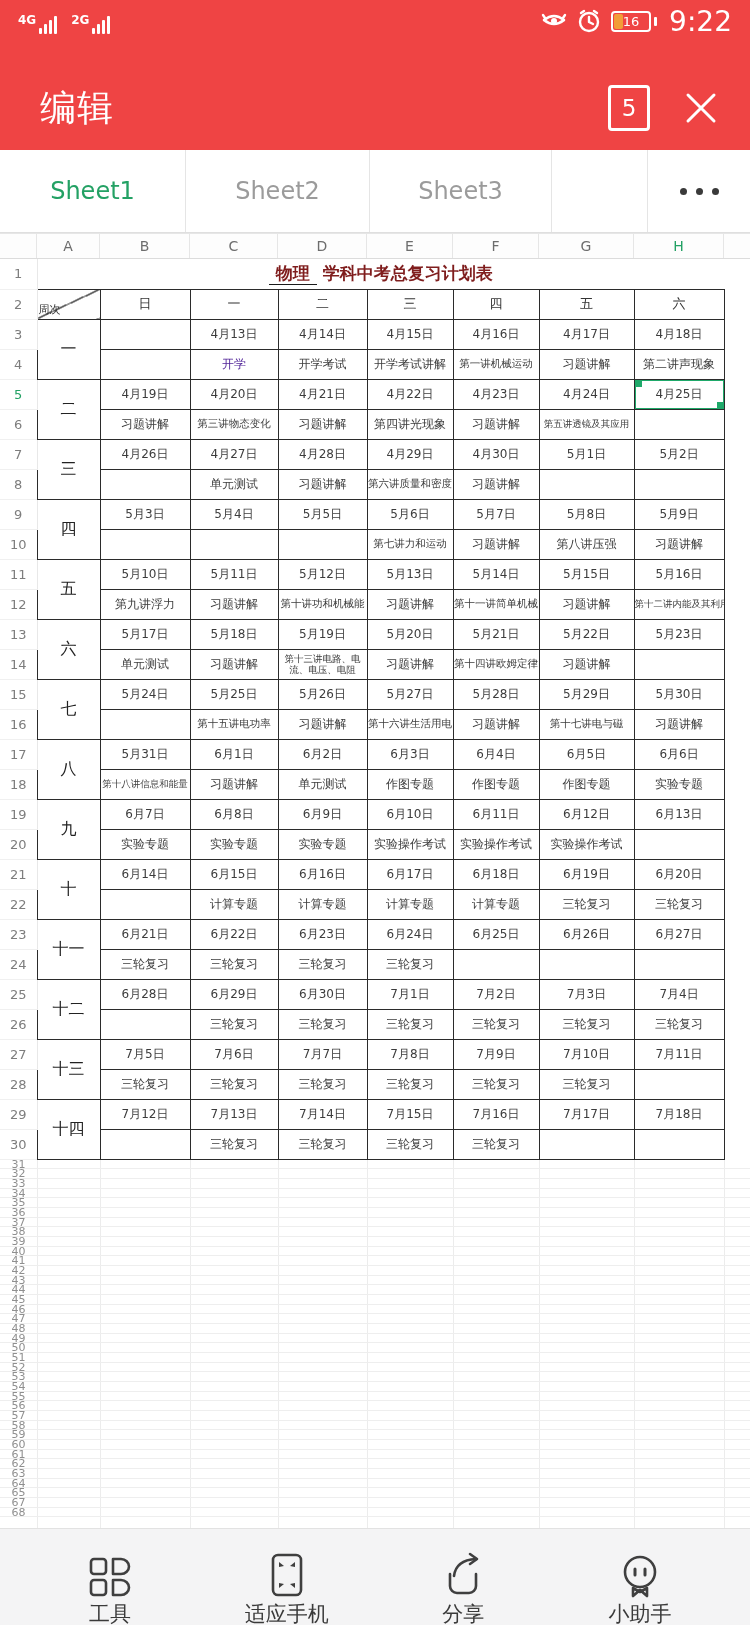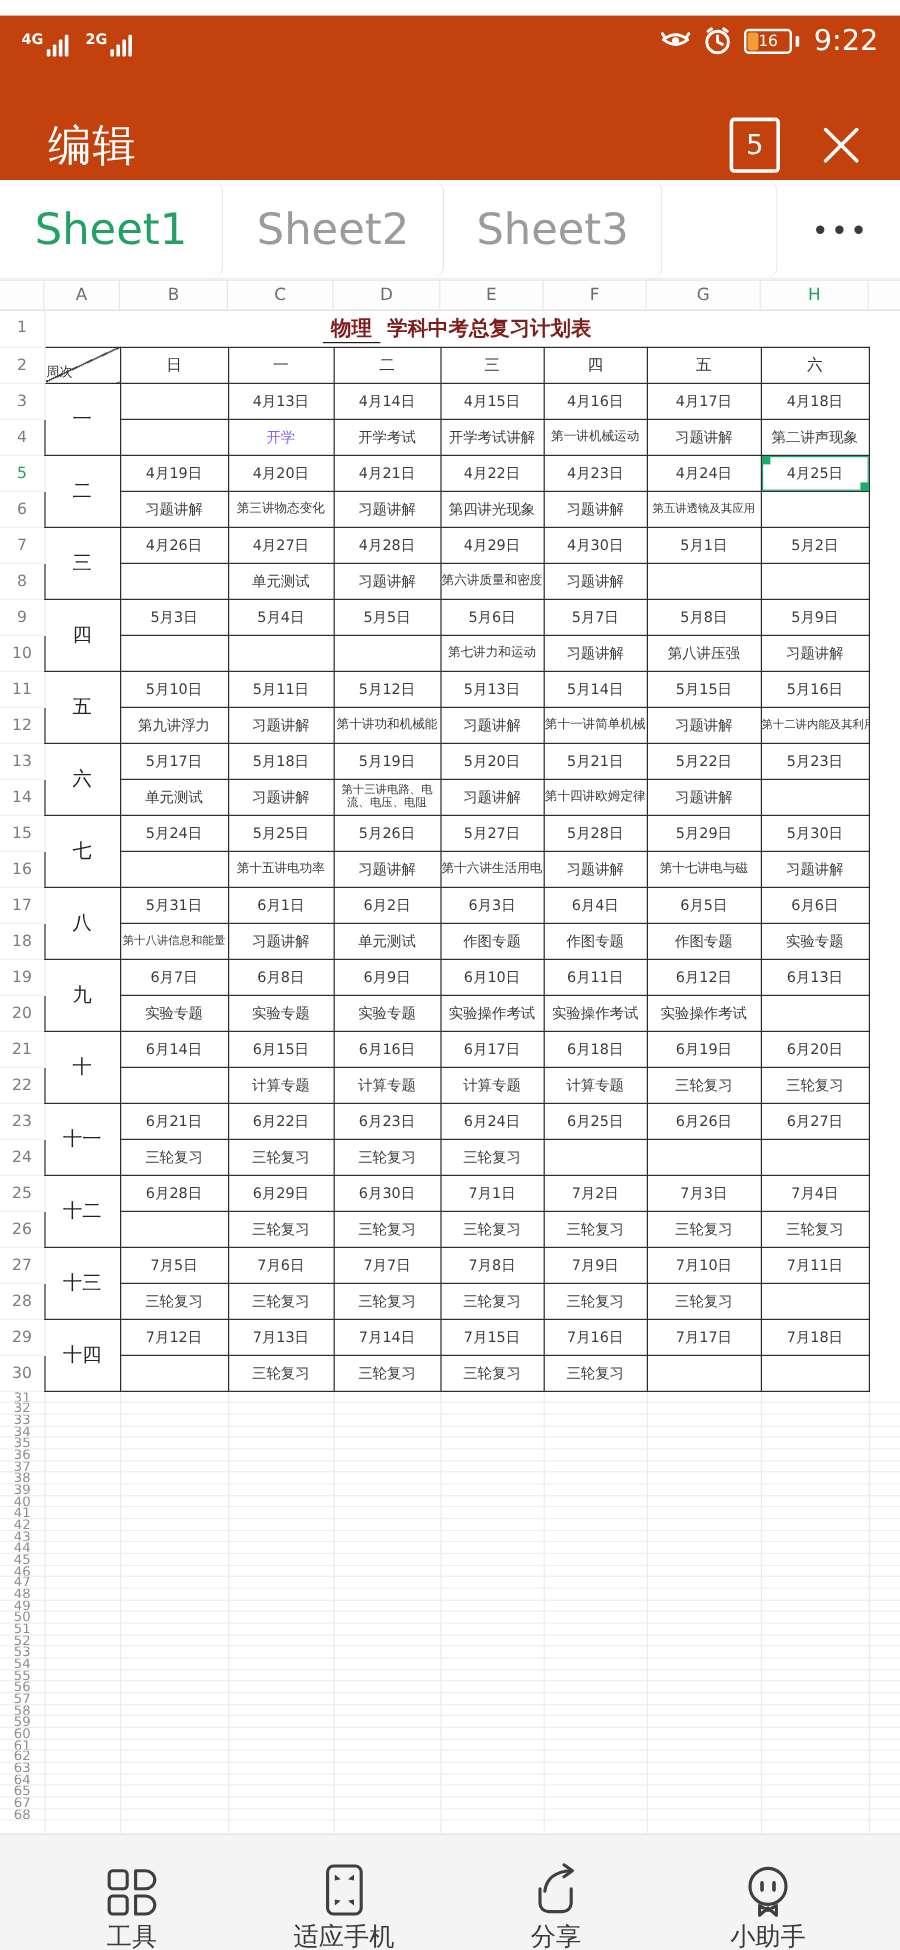--- a/index.html
+++ b/index.html
@@ -1,49 +1,49 @@
 <!DOCTYPE html>
 <html><head>
 <meta charset="utf-8">
 <style>
   html,body{margin:0;padding:0;background:#fff;}
   .screen{position:relative;width:750px;height:1625px;overflow:hidden;background:#fff;
           font-family:"DejaVu Sans","Liberation Sans",sans-serif;}
 
   
-  .greenhead{position:absolute;left:0;top:0;width:750px;height:150px;background:#c2410c;color:#fff;margin-top:13px;}
+  .greenhead{position:absolute;left:0;top:0;width:750px;height:150px;background:#ef4444;color:#fff;}
   .statusbar{position:absolute;left:0;top:0;width:750px;height:42px;display:flex;align-items:center;
              justify-content:space-between;padding:0 18px;box-sizing:border-box;}
   .sb-left{display:flex;align-items:flex-end;gap:14px;height:26px;}
   .net{display:flex;align-items:flex-end;gap:3px;}
   .netlbl{font-size:12px;font-weight:bold;line-height:12px;margin-bottom:8px;}
   .bars{display:flex;align-items:flex-end;gap:2px;height:18px;}
   .bars i{display:block;width:3px;background:#fff;border-radius:1px;}
   .bars i:nth-child(1){height:6px}.bars i:nth-child(2){height:10px}
   .bars i:nth-child(3){height:14px}.bars i:nth-child(4){height:18px}
   .sb-right{display:flex;align-items:center;gap:10px;}
   .battery{position:relative;width:40px;height:21px;border:2px solid #fff;border-radius:4px;box-sizing:border-box;}
   .battery .fill{position:absolute;left:1px;top:1px;bottom:1px;width:9px;background:#f29d38;border-radius:2px;}
   .battery .num{position:absolute;left:0;right:0;top:0;bottom:0;display:flex;align-items:center;justify-content:center;
                 font-size:13px;line-height:13px;color:#fff;}
   .batnub{width:3px;height:9px;background:#fff;border-radius:1px;margin-left:-7px;}
-  .sbtime{font-size:24px;line-height:25px;margin-left:2px;}
+  .sbtime{font-size:28px;line-height:25px;margin-left:2px;}
 
   .appheader{position:absolute;left:0;top:54px;width:750px;height:108px;display:flex;align-items:center;
              justify-content:space-between;padding:0 28px 0 40px;box-sizing:border-box;}
   .apptitle{font-size:36px;letter-spacing:1px;}
   .hdr-right{display:flex;align-items:center;gap:30px;}
   .badge5{width:36px;height:40px;border:3px solid #fff;border-radius:4px;display:flex;align-items:center;
           justify-content:center;font-size:23px;}
 
   
   .tabbar{position:absolute;left:0;top:150px;width:750px;height:83px;background:#fff;display:flex;
           border-bottom:1px solid #dfdfdf;box-sizing:border-box;}
-  .tab{display:flex;align-items:center;justify-content:center;font-size:36px;color:#9b9b9b;
-       border-right:1px solid #e5e5e5;box-sizing:border-box;border-radius:10px;}
+  .tab{display:flex;align-items:center;justify-content:center;font-size:24px;color:#9b9b9b;
+       border-right:1px solid #e5e5e5;box-sizing:border-box;}
   .tab.active{color:#23a164;}
   .tab.t1{width:186px}.tab.t2{width:184px}.tab.t3{width:182px}.tab.t4{width:96px}
   .tab.more{flex:1;border-right:none;gap:9px;}
   .tab.more .dot{width:7px;height:7px;border-radius:50%;background:#3a3a3a;}
 
   
   #grid{position:absolute;left:0;top:233px;width:750px;height:1295px;background:#fff;}
   .chrow{display:flex;height:26px;border-top:1px solid #e6e6e6;border-bottom:1px solid #dcdcdc;
          box-sizing:border-box;background:#fdfdfd;}
   .ch{display:flex;align-items:center;justify-content:center;font-size:14px;color:#6d6d6d;
@@ -64,21 +64,21 @@
             transparent 48.8%, #2b2b2b 48.8%, #2b2b2b 51.2%, transparent 51.2%);}
   .cx{position:absolute;font-size:11px;color:#333;line-height:11px;}
   .cx.tr{right:20px;top:4px;margin-top:40px;}
   .cx.bl{left:1px;bottom:4px;}
   td.wdh{text-align:center;font-size:13px;color:#333;}
   td.wk{text-align:center;font-size:16px;color:#222;}
   td.cell{text-align:center;font-size:12px;color:#3c3c3c;white-space:nowrap;}
   td.cell.t7{font-size:10.5px;}
   td.cell.t9{font-size:9.5px;}
   td.cell.t12{font-size:9.5px;white-space:normal;line-height:11px;}
-  td.cell.red{color:#8b5cf6;margin-left:44px;}
+  td.cell.red{color:#4c1d95;margin-left:44px;}
   td.selcell{position:relative;overflow:visible;}
   .selbox{position:absolute;left:-1px;top:-1px;right:-1px;bottom:-1px;border:2px solid #1fa96a;z-index:4;}
   .hd{position:absolute;width:14px;height:14px;background:#1fa96a;z-index:5;}
   .hd.tl{left:-8px;top:-8px;}
   .hd.br{right:-8px;bottom:-8px;}
 
   .emptyzone{position:relative;width:750px;height:368px;overflow:hidden;}
   .vln{position:absolute;top:0;bottom:0;width:1px;background:#ececec;}
   .er{position:relative;height:9.68px;border-bottom:1px solid #eeeeee;box-sizing:border-box;overflow:hidden;z-index:2;}
   .ern{display:block;width:37px;text-align:center;font-size:11px;line-height:9px;color:#8f8f8f;}

